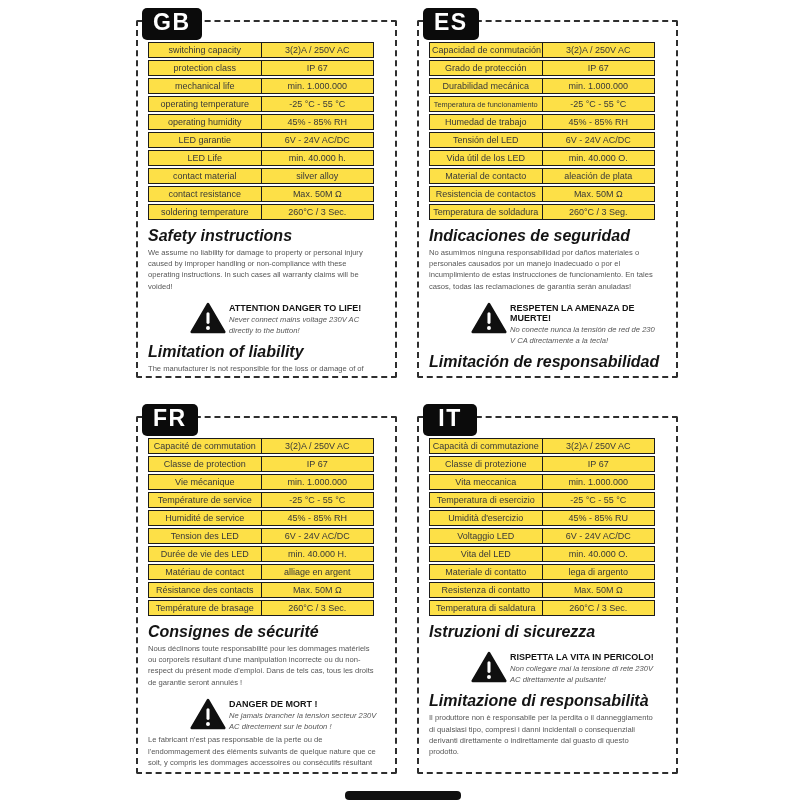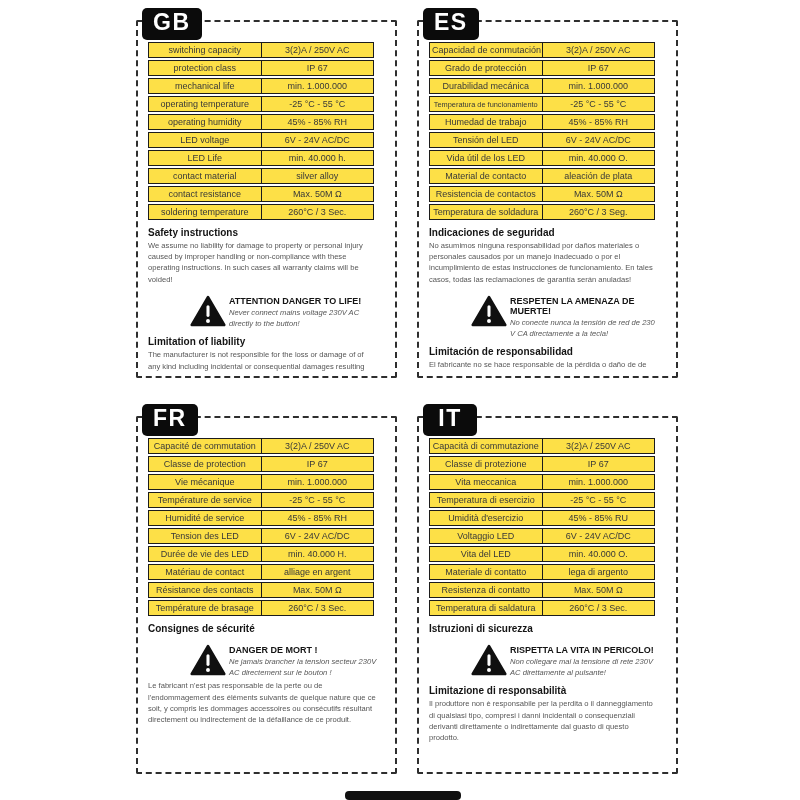--- a/index.html
+++ b/index.html
@@ -34,21 +34,21 @@
   .spec-table { width:226px; }
   .spec-row { display:flex; border:1.5px solid #1c1c1c; margin-bottom:2px; background:#fde047; }
   .spec-label, .spec-value {
     flex:1; text-align:center; font-size:9px; line-height:11px;
     color:#383838; padding:1.5px 2px; white-space:nowrap; overflow:hidden;
   }
   .spec-label { border-right:1.5px solid #1c1c1c; }
   .spec-label.tiny { font-size:7.4px; }
 
   .sections { width:234px; margin-top:6px; }
-  .sec-heading { font-size:10px; font-weight:bold; color:#141414; margin:7px 0 2px; }
+  .sec-heading { font-size:16px; font-weight:bold; color:#141414; margin:7px 0 2px;font-style:italic; }
   .sec-body {
     font-size:7.6px; color:#565656;
     line-height:1.48; margin:0; max-width:228px;
   }
   .warning { display:flex; align-items:flex-start; gap:3px; margin:8px 0 2px 42px; }
   .warning .tri { width:36px; height:33px; flex:none; margin-top:2px; }
   .warn-text { padding-top:1px; }
   .warn-title { font-size:9px; font-weight:bold; color:#141414; margin:2px 0 1px; }
   .warn-body { font-size:7.6px; font-style:italic; color:#565656; line-height:1.48; max-width:150px; }
 
@@ -86,21 +86,21 @@
     <div class="spec-label">operating temperature</div>
     <div class="spec-value">-25 °C - 55 °C</div>
   </div>
 
   <div class="spec-row">
     <div class="spec-label">operating humidity</div>
     <div class="spec-value">45% - 85% RH</div>
   </div>
 
   <div class="spec-row">
-    <div class="spec-label">LED voltage</div>
+    <div class="spec-label">LED garantie</div>
     <div class="spec-value">6V - 24V AC/DC</div>
   </div>
 
   <div class="spec-row">
     <div class="spec-label">LED Life</div>
     <div class="spec-value">min. 40.000 h.</div>
   </div>
 
   <div class="spec-row">
     <div class="spec-label">contact material</div>
@@ -264,20 +264,21 @@
     <div class="spec-value">Max. 50M Ω</div>
   </div>
 
   <div class="spec-row">
     <div class="spec-label">Température de brasage</div>
     <div class="spec-value">260°C / 3 Sec.</div>
   </div>
 </div>
       <div class="sections">
         <div class="sec-heading">Consignes de sécurité</div>
+        <p class="sec-body">Nous déclinons toute responsabilité pour les dommages matériels ou corporels résultant d'une manipulation incorrecte ou du non-respect du présent mode d'emploi. Dans de tels cas, tous les droits de garantie seront annulés !</p>
         <div class="warning">
           <svg class="tri" viewBox="0 0 40 36" aria-hidden="true">
             <path d="M20 2 L38 33 L2 33 Z" fill="#101010" stroke="#101010" stroke-width="3" stroke-linejoin="round"></path>
             <rect x="18.3" y="11" width="3.4" height="13" rx="1.7" fill="#ffffff"></rect>
             <circle cx="20" cy="28.5" r="2.2" fill="#ffffff"></circle>
           </svg>
           <div class="warn-text">
             <div class="warn-title">DANGER DE MORT !</div>
             <div class="warn-body">Ne jamais brancher la tension secteur 230V AC directement sur le bouton !</div>
           </div>

